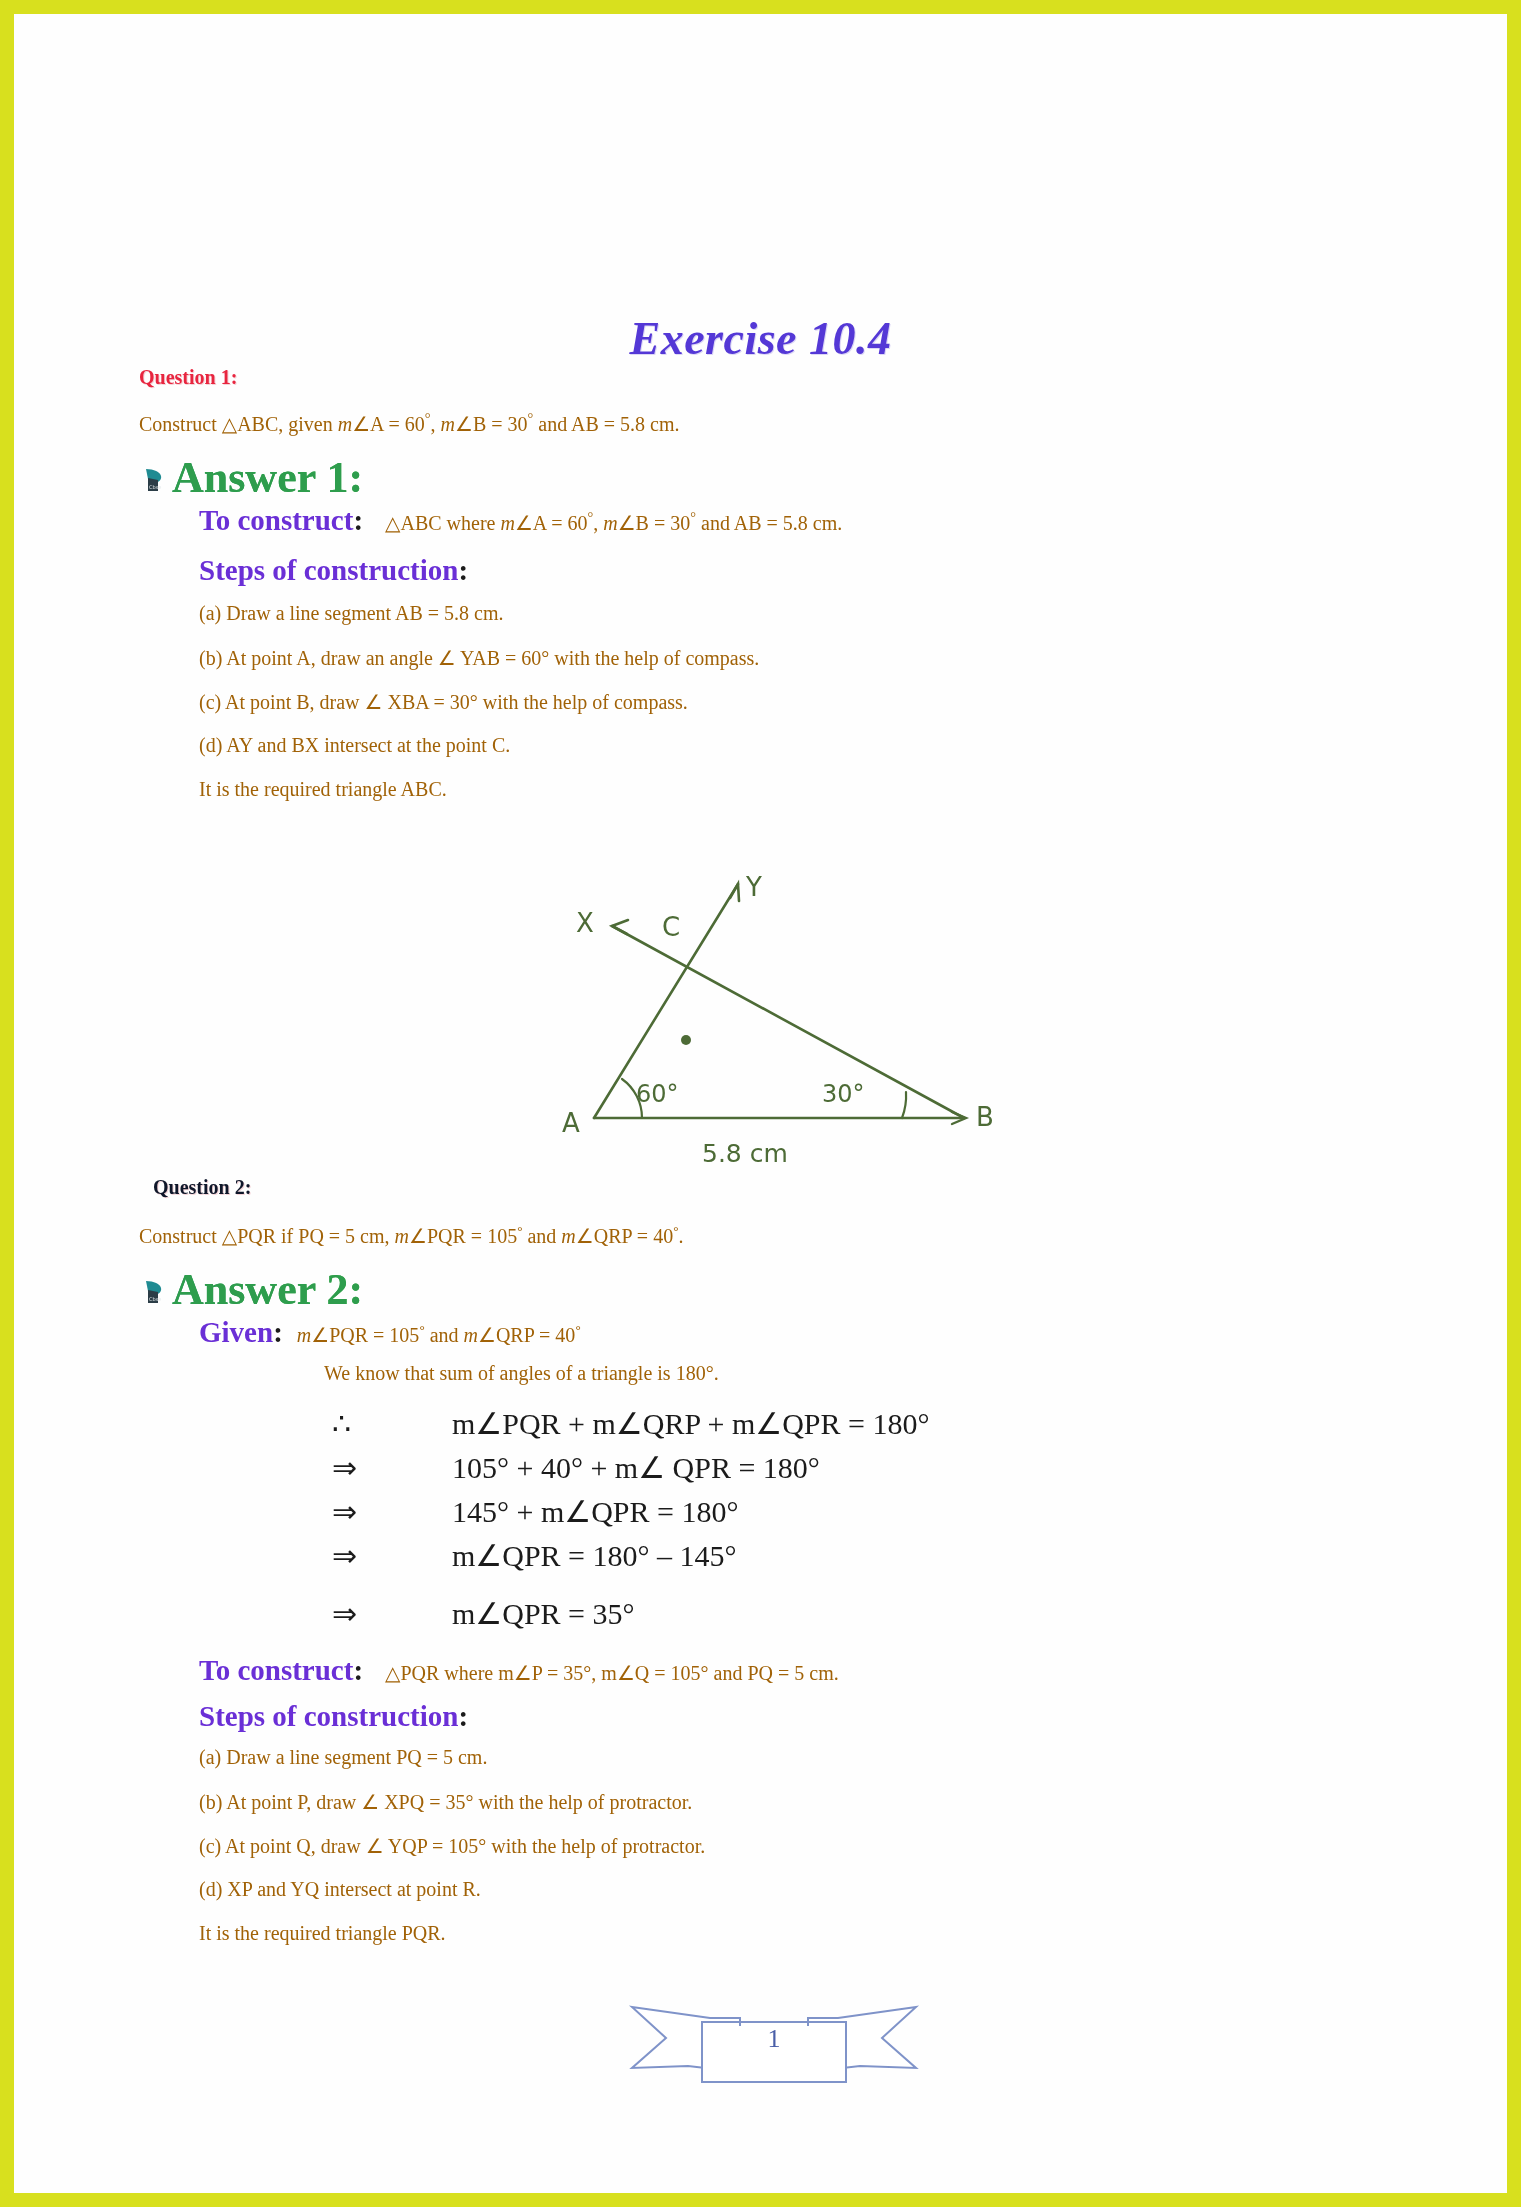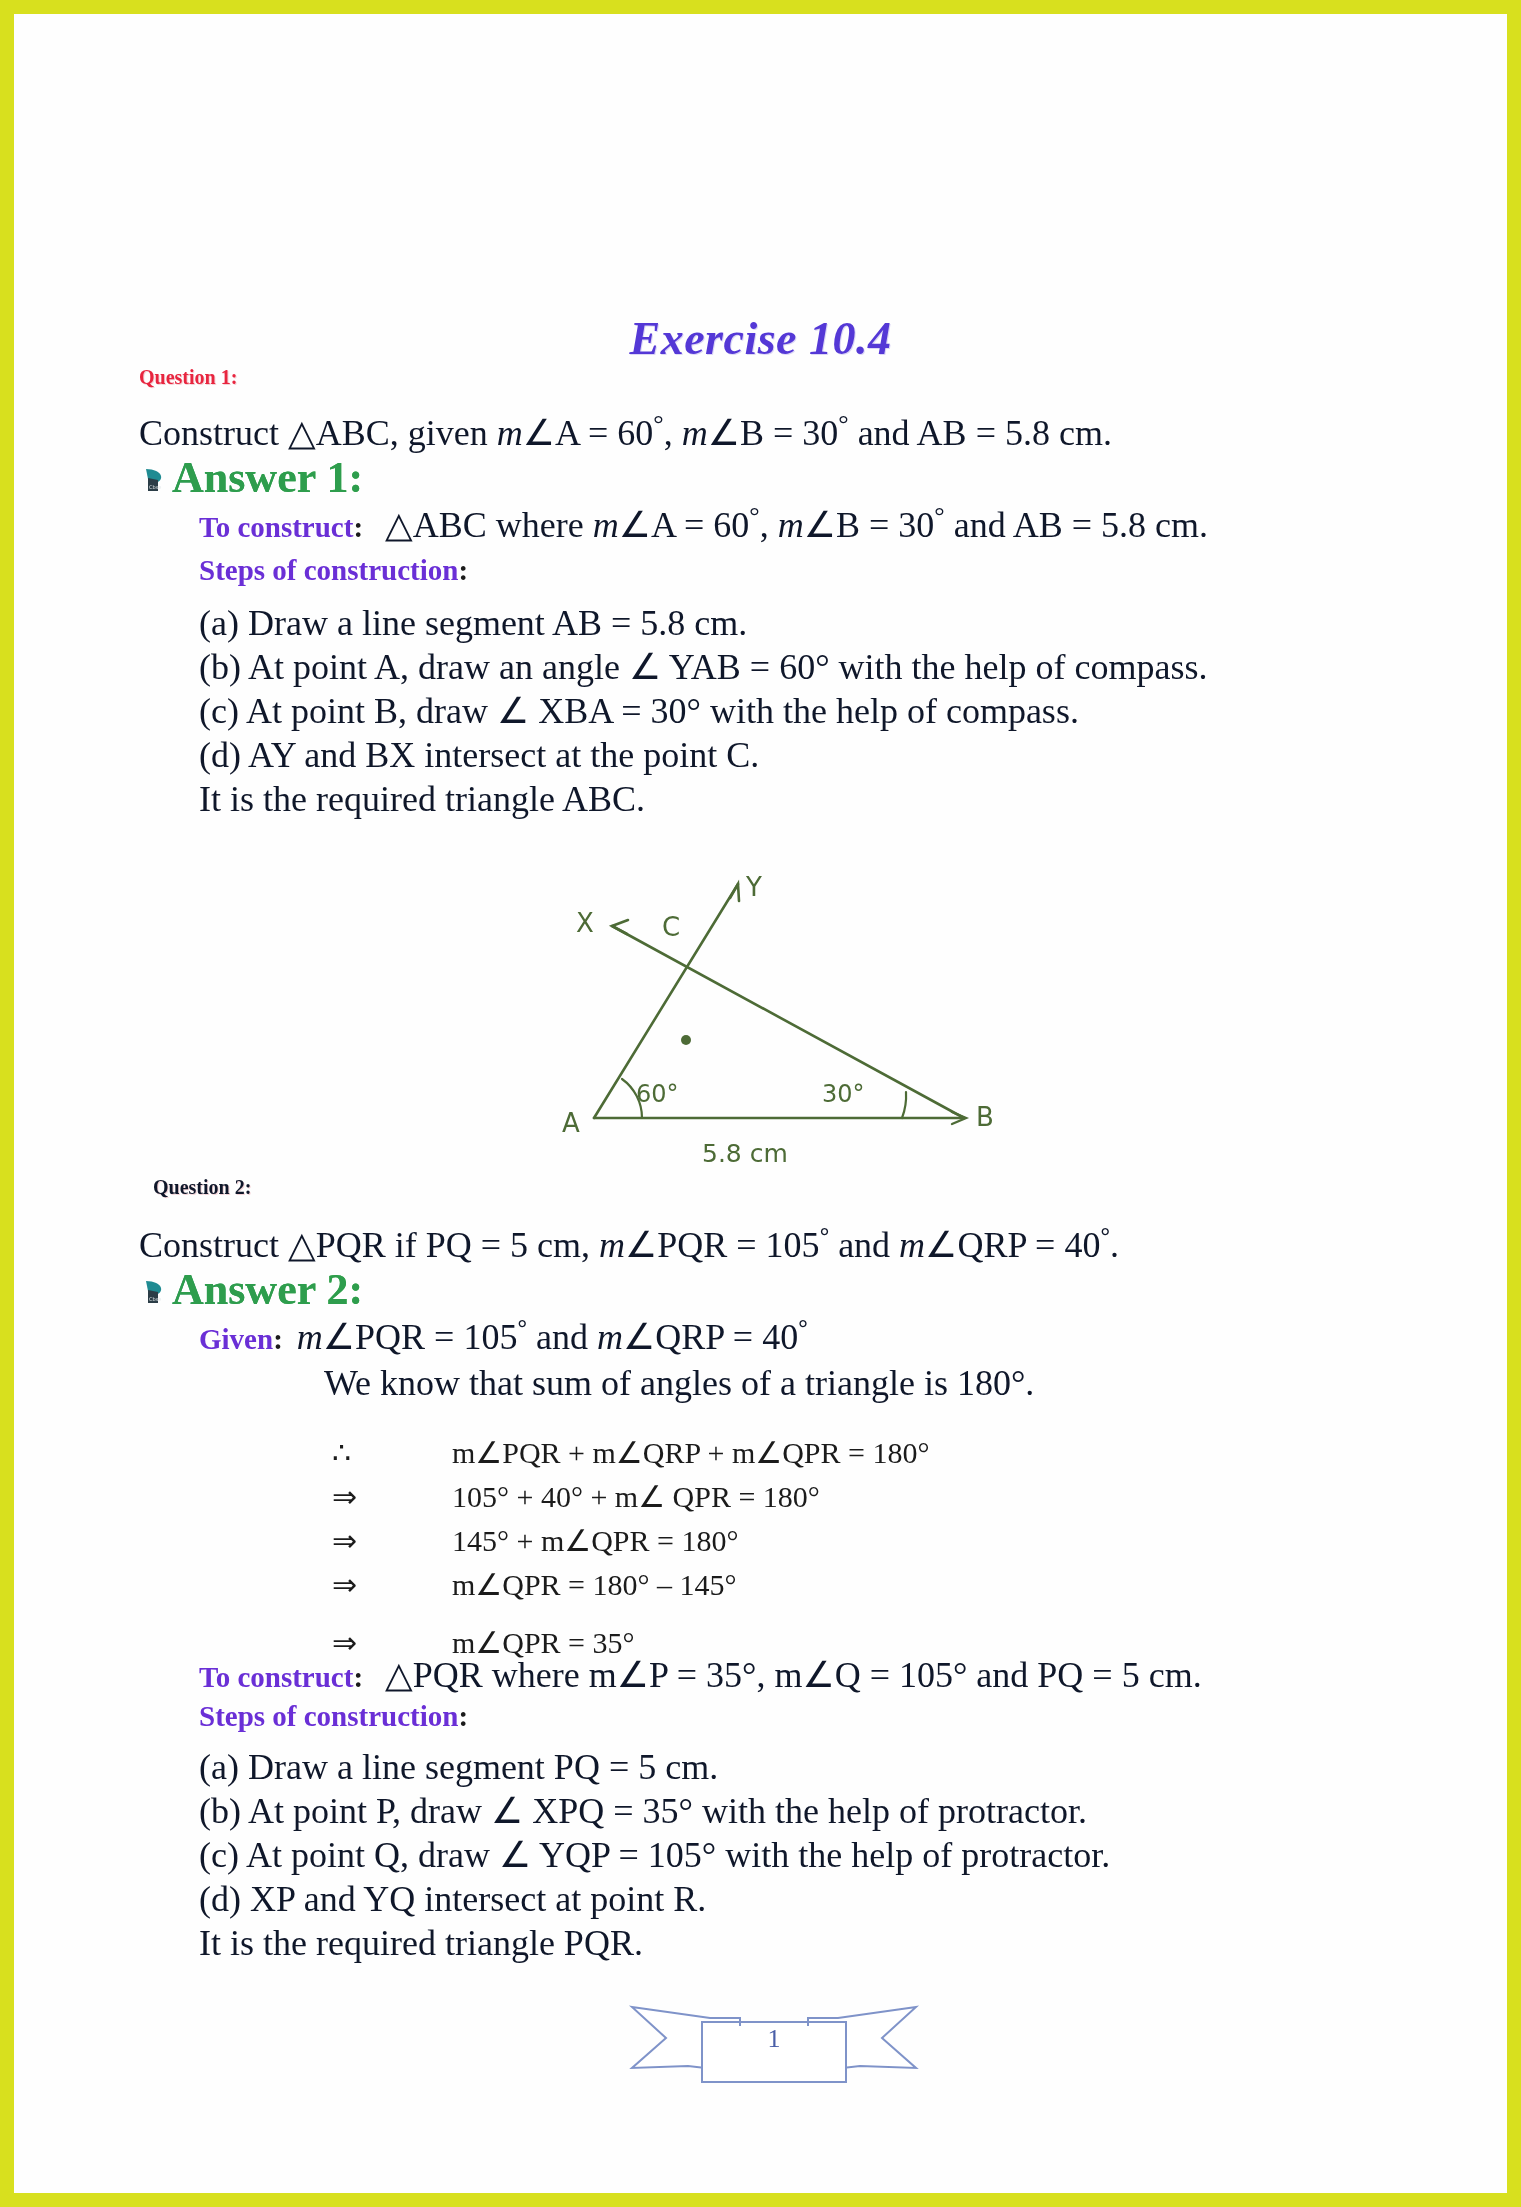--- a/index.html
+++ b/index.html
@@ -50,22 +50,22 @@
 
   .q-heading {
     font-family: "Liberation Serif", serif;
     font-weight: bold;
     font-size: 20px;
     color: #e8253f;
     text-shadow: 1px 1px 0 rgba(200,40,60,0.2);
   }
   .body-line {
     font-family: "Liberation Serif", serif;
-    font-size: 36px;
-    color: #0f172a;
+    font-size: 20px;
+    color: #a16207;
   }
   .ans-heading {
     font-family: "Liberation Serif", serif;
     font-weight: bold;
     font-size: 44px;
     color: #2f9e4f;
     background: linear-gradient(90deg, #1f8a63 0%, #2fa24a 45%, #3bb23f 100%);
     -webkit-background-clip: text;
     background-clip: text;
     color: #2e9d4d;
@@ -100,21 +100,20 @@
   }
   .figure svg { display: block; }
 
   
   .eq-row {
     position: absolute;
     font-family: "Liberation Serif", serif;
     font-size: 30px;
     color: #1b1b1b;
     white-space: nowrap;
-    margin-top: 29px;
   }
   .eq-sym { display: inline-block; width: 120px; }
 
   
   .ribbon {
     position: absolute;
     left: 600px;
     top: 1960px;
     width: 320px;
     height: 130px;

